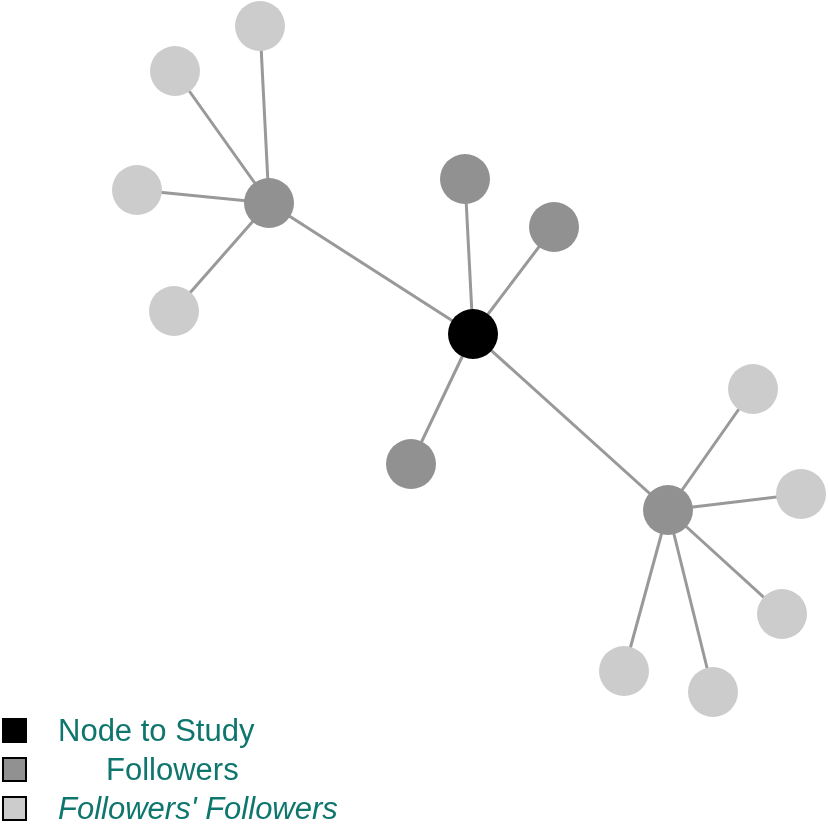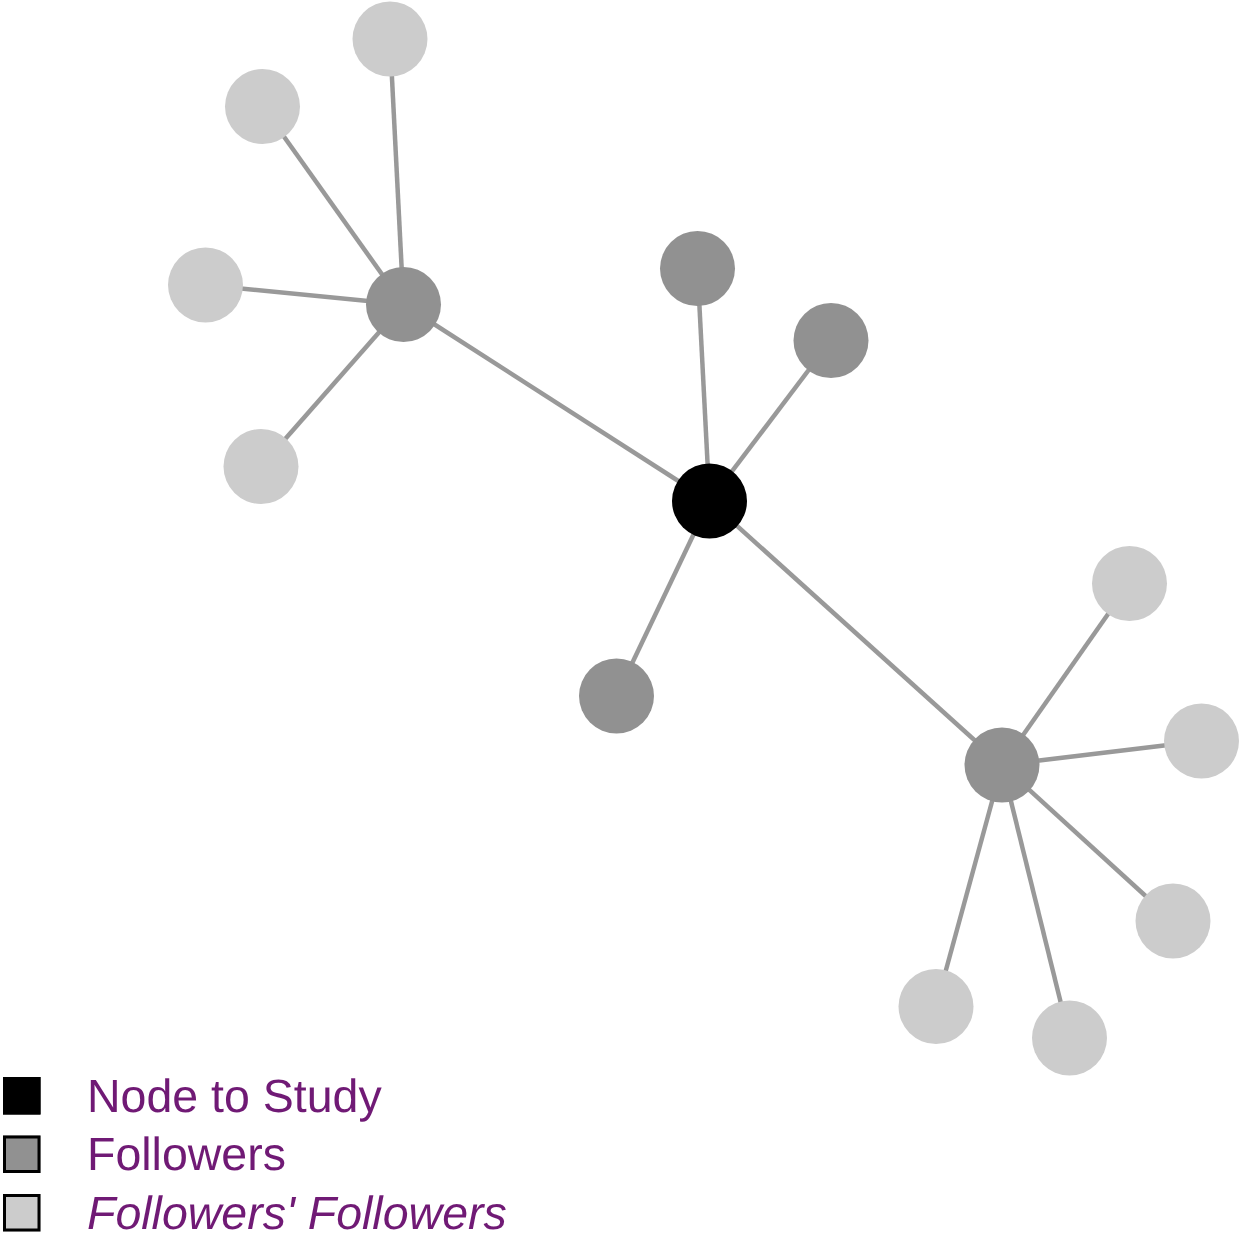--- a/index.html
+++ b/index.html
@@ -47,21 +47,21 @@
     width: 25px;
     height: 25px;
     margin-left: 2px;
     box-sizing: border-box;
     border: 2px solid #000000;
   }
   .legend-label {
     margin-left: 31px;
     font-size: 31px;
     line-height: 31px;
-    color: #701a75;
+    color: #0f766e;
     white-space: nowrap;
     font-family: "Liberation Sans", sans-serif;
   }
 </style>
 </head>
 <body>
 
 <div id="app">
 
   <svg id="graph-svg" viewBox="0 0 828 828" xmlns="http://www.w3.org/2000/svg">
@@ -128,21 +128,21 @@
           <title>Follower's Follower 9</title>
         </circle>
       </g>
   </svg>
 
   <div class="legend" id="legend">
       <div class="legend-row" style="top: 0px;">
         <span class="legend-swatch" style="background: rgb(0, 0, 0); border-color: rgb(0, 0, 0);"></span>
         <span class="legend-label">Node to Study</span>
       </div>
-      <div class="legend-row" style="top: 39px;">
+      <div class="legend-row" style="top: 39px; gap: 48px;">
         <span class="legend-swatch" style="background: rgb(145, 145, 145); border-color: rgb(0, 0, 0);"></span>
         <span class="legend-label">Followers</span>
       </div>
       <div class="legend-row" style="top: 78px; font-style: italic;">
         <span class="legend-swatch" style="background: rgb(204, 204, 204); border-color: rgb(0, 0, 0);"></span>
         <span class="legend-label">Followers' Followers</span>
       </div>
     </div>
 
 </div>

